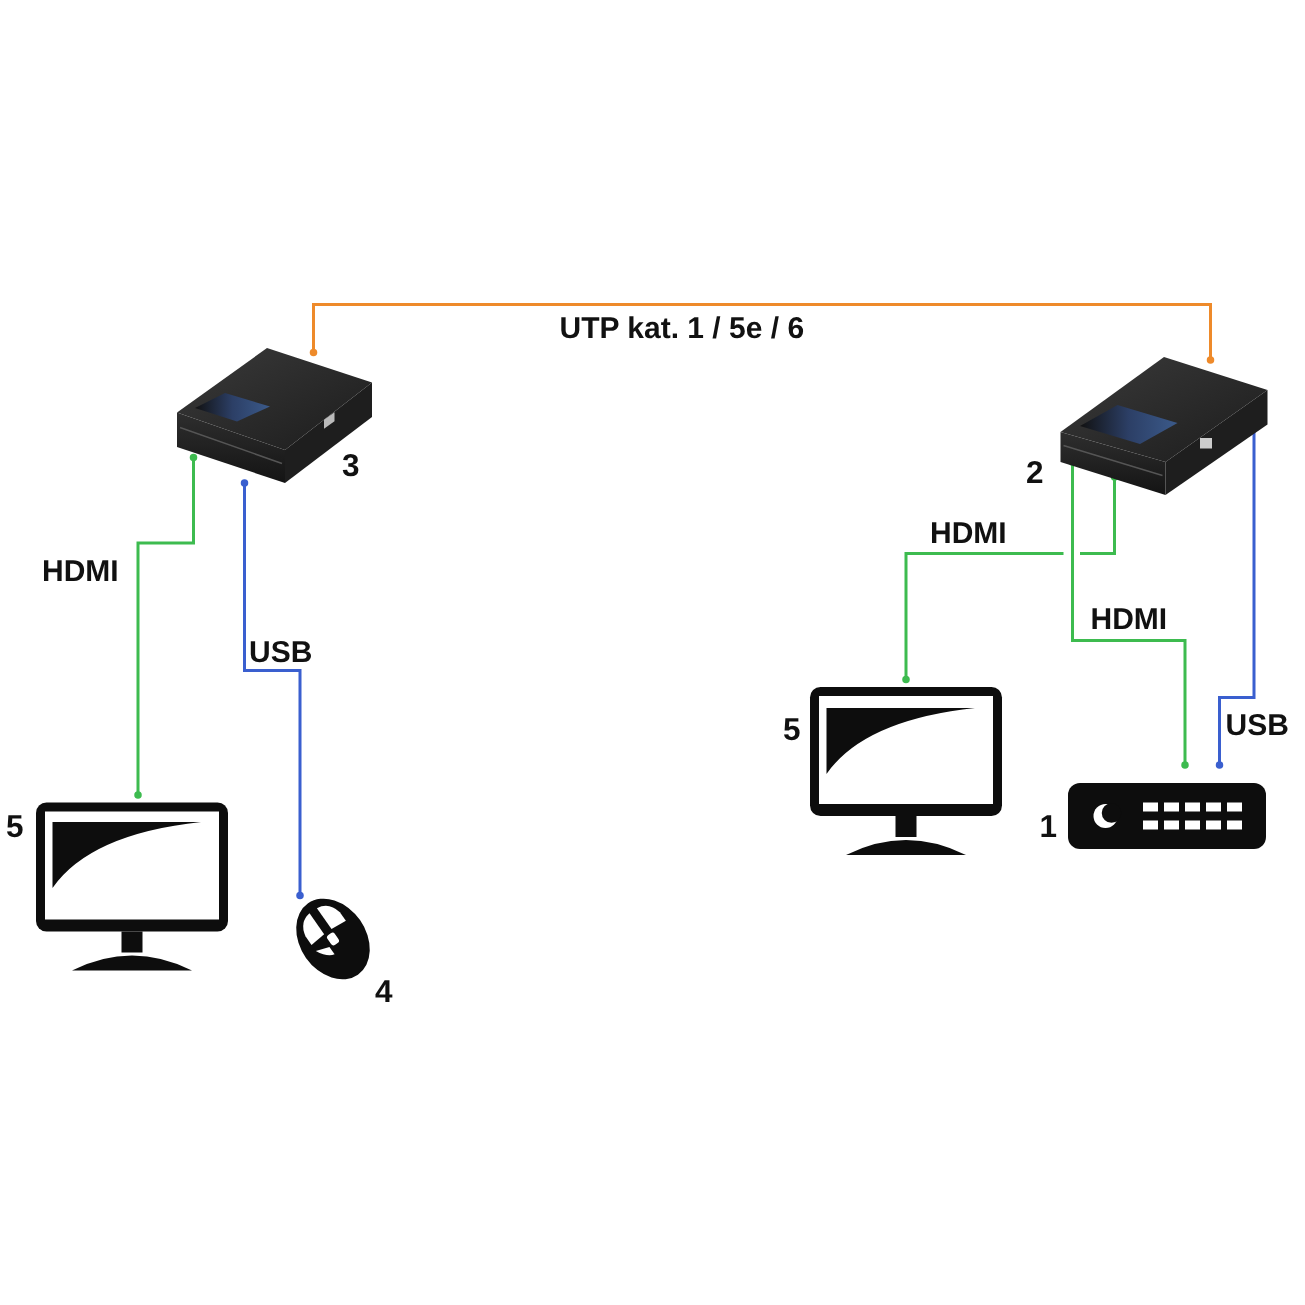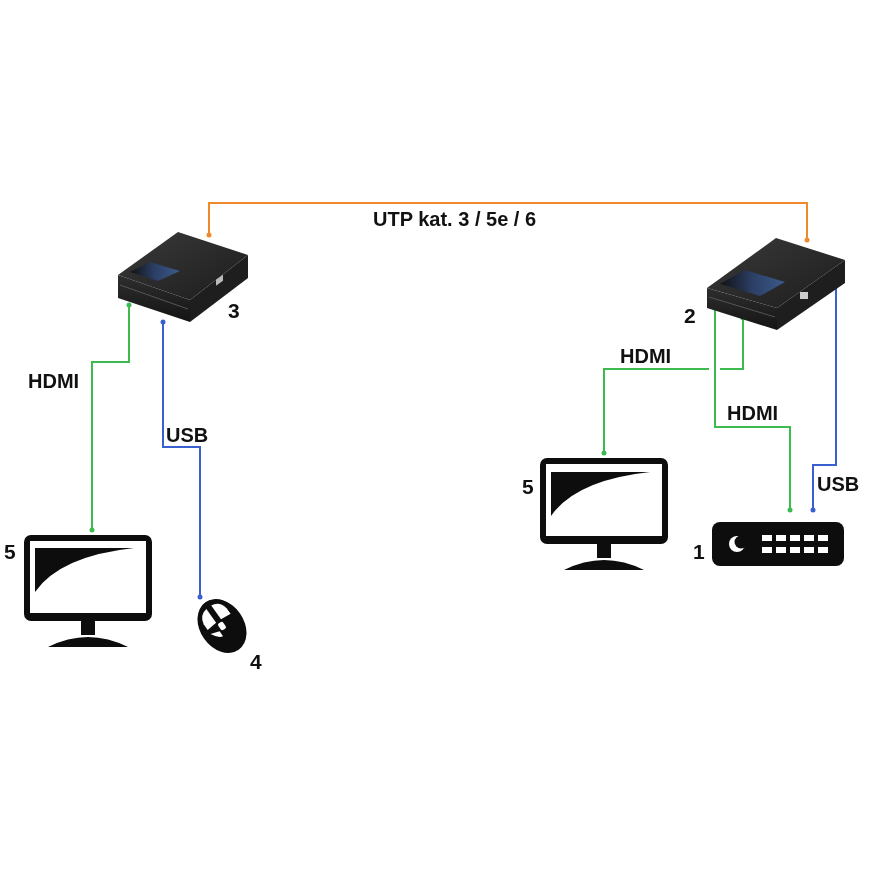--- a/index.html
+++ b/index.html
@@ -112,21 +112,21 @@
       <rect x="818" y="535" width="10" height="6"></rect>
       <rect x="762" y="547" width="10" height="6"></rect>
         <rect x="776" y="547" width="10" height="6"></rect>
       <rect x="790" y="547" width="10" height="6"></rect>
         <rect x="804" y="547" width="10" height="6"></rect>
       <rect x="818" y="547" width="10" height="6"></rect>
     </g>
   </g>
 </svg>
 
-<div class="lbl lbl-cable" style="left:373px; top:208px;">UTP kat. 3 / 5e / 6</div>
+<div class="lbl lbl-cable" style="left:373px; top:208px;">UTP kat. 1 / 5e / 6</div>
 <div class="lbl lbl-cable" style="left:28px; top:370px;">HDMI</div>
 <div class="lbl lbl-cable" style="left:166px; top:424px;">USB</div>
 <div class="lbl lbl-cable" style="left:620px; top:345px;">HDMI</div>
 <div class="lbl lbl-cable" style="left:727px; top:402px;">HDMI</div>
 <div class="lbl lbl-cable" style="left:817px; top:473px;">USB</div>
 
 <div class="lbl lbl-num" style="left:228px; top:299px;">3</div>
 <div class="lbl lbl-num" style="left:684px; top:304px;">2</div>
 <div class="lbl lbl-num" style="left:4px; top:540px;">5</div>
 <div class="lbl lbl-num" style="left:522px; top:475px;">5</div>

